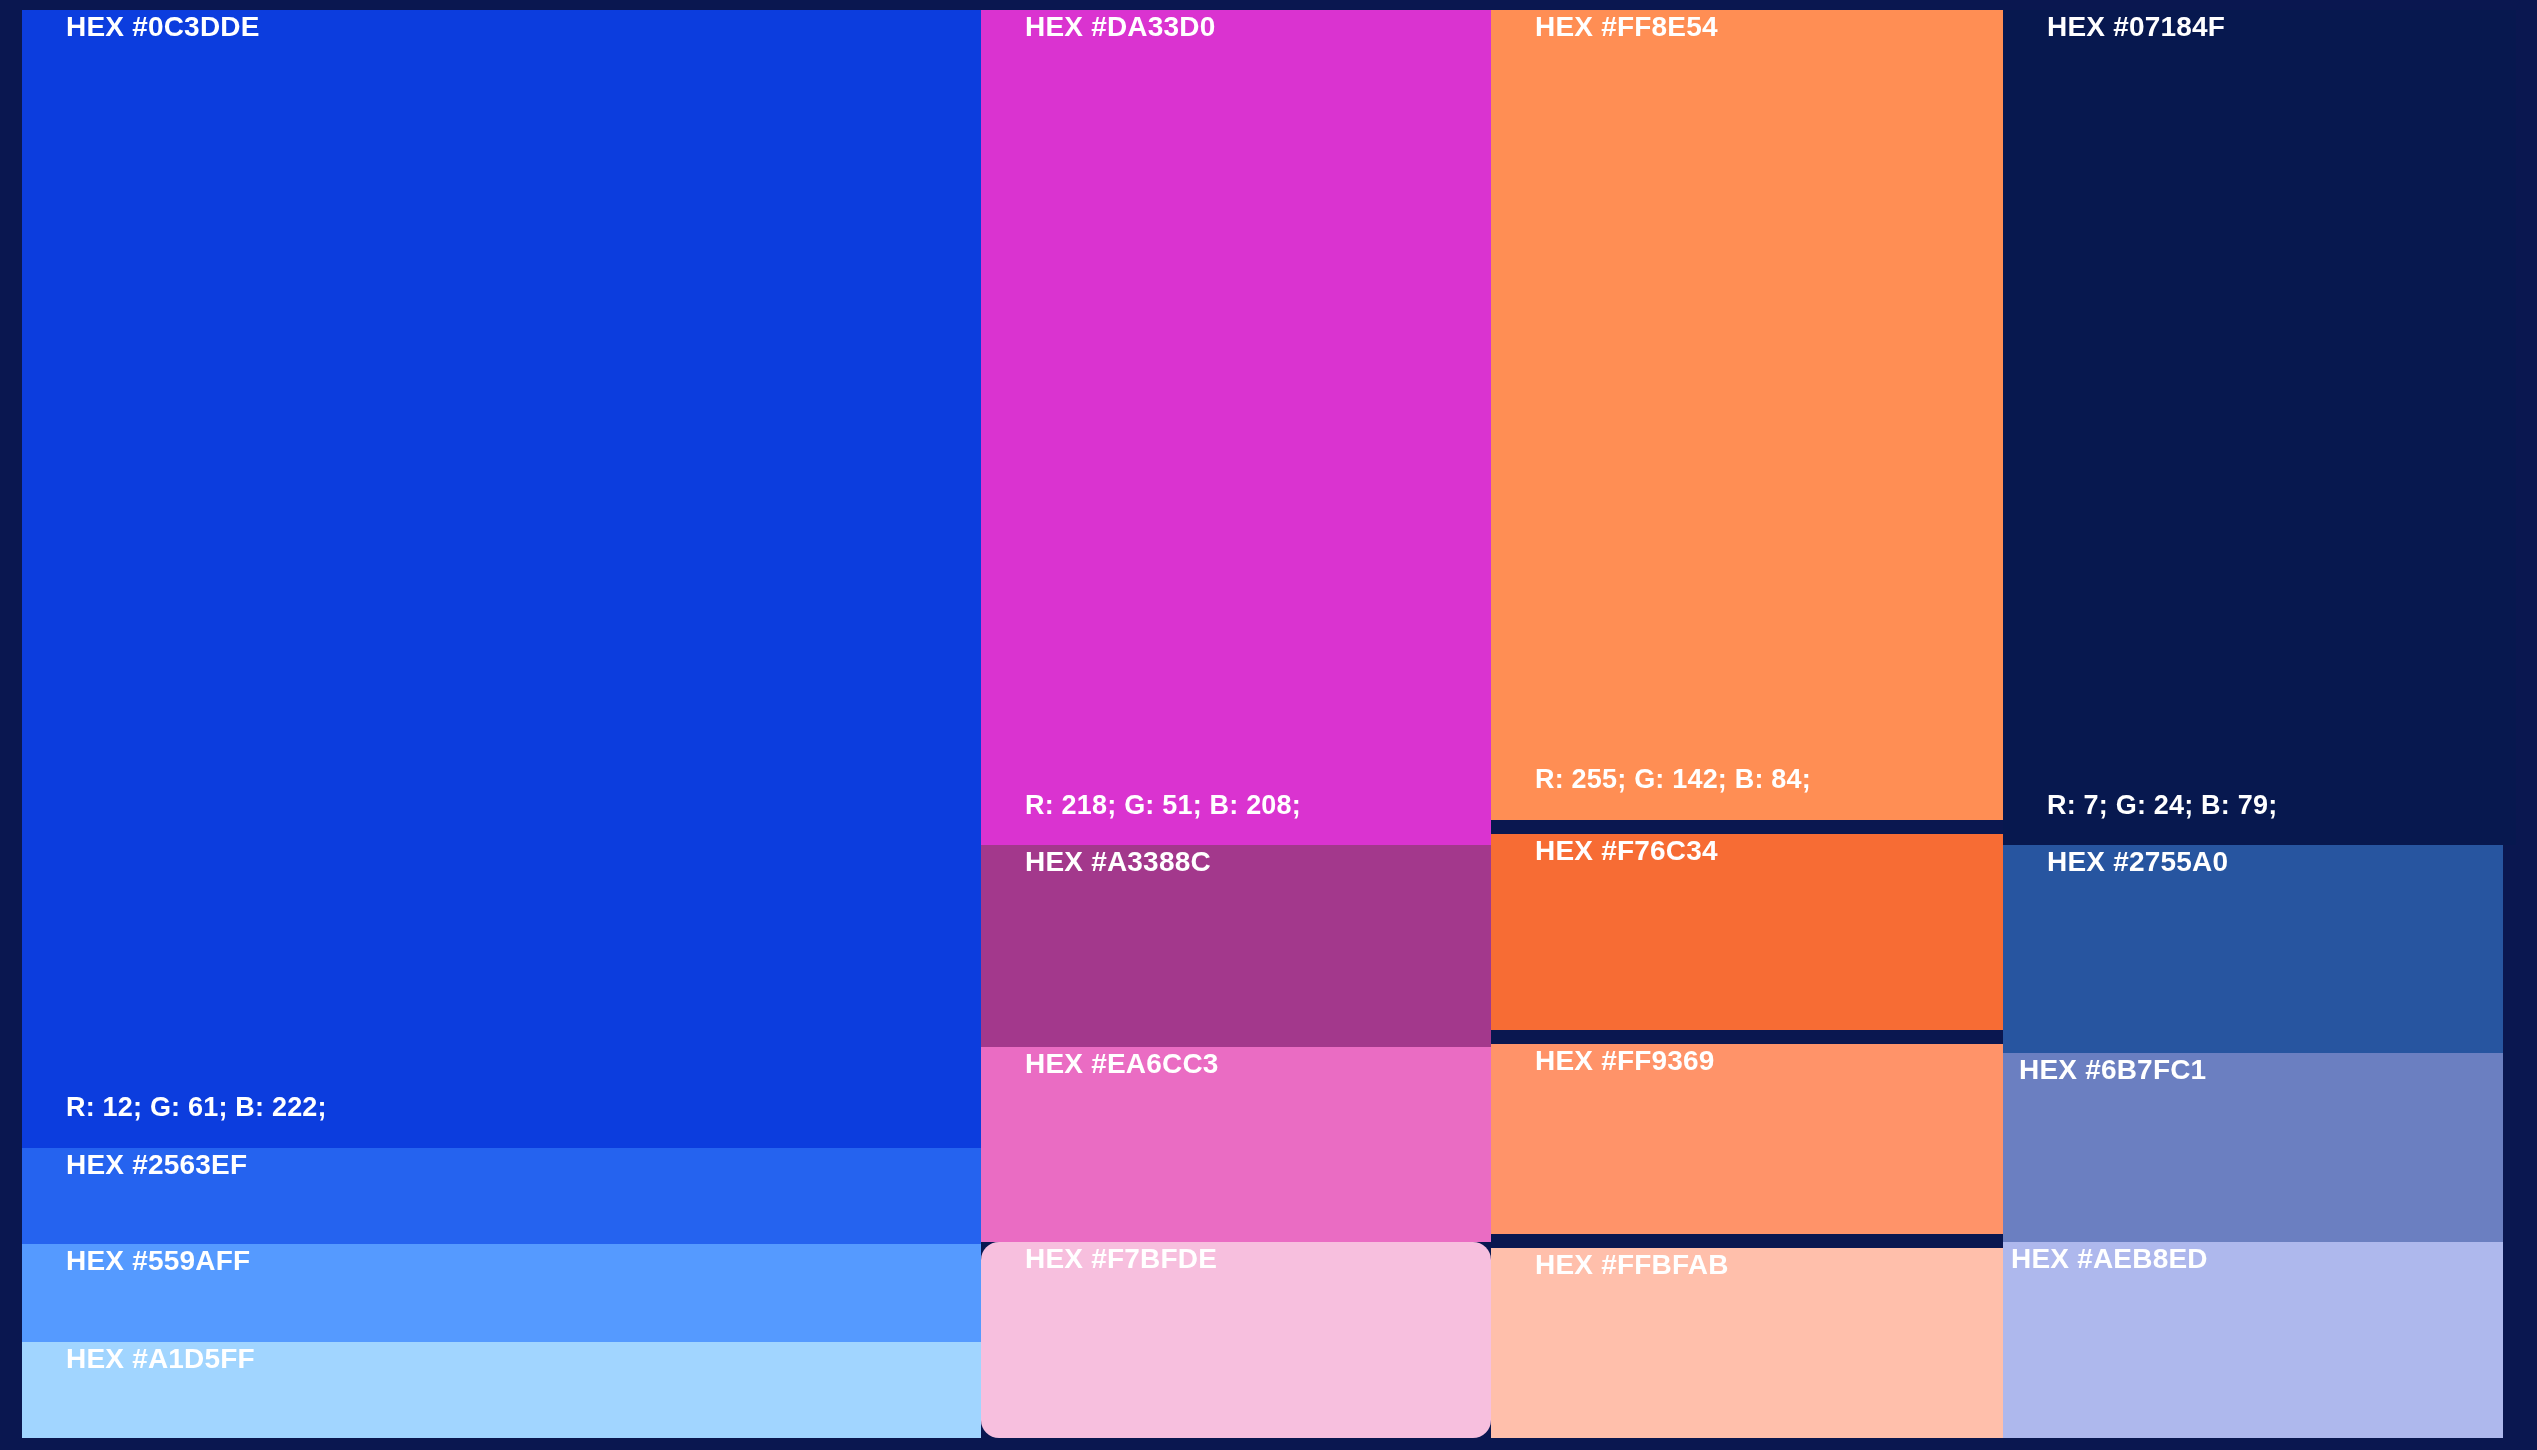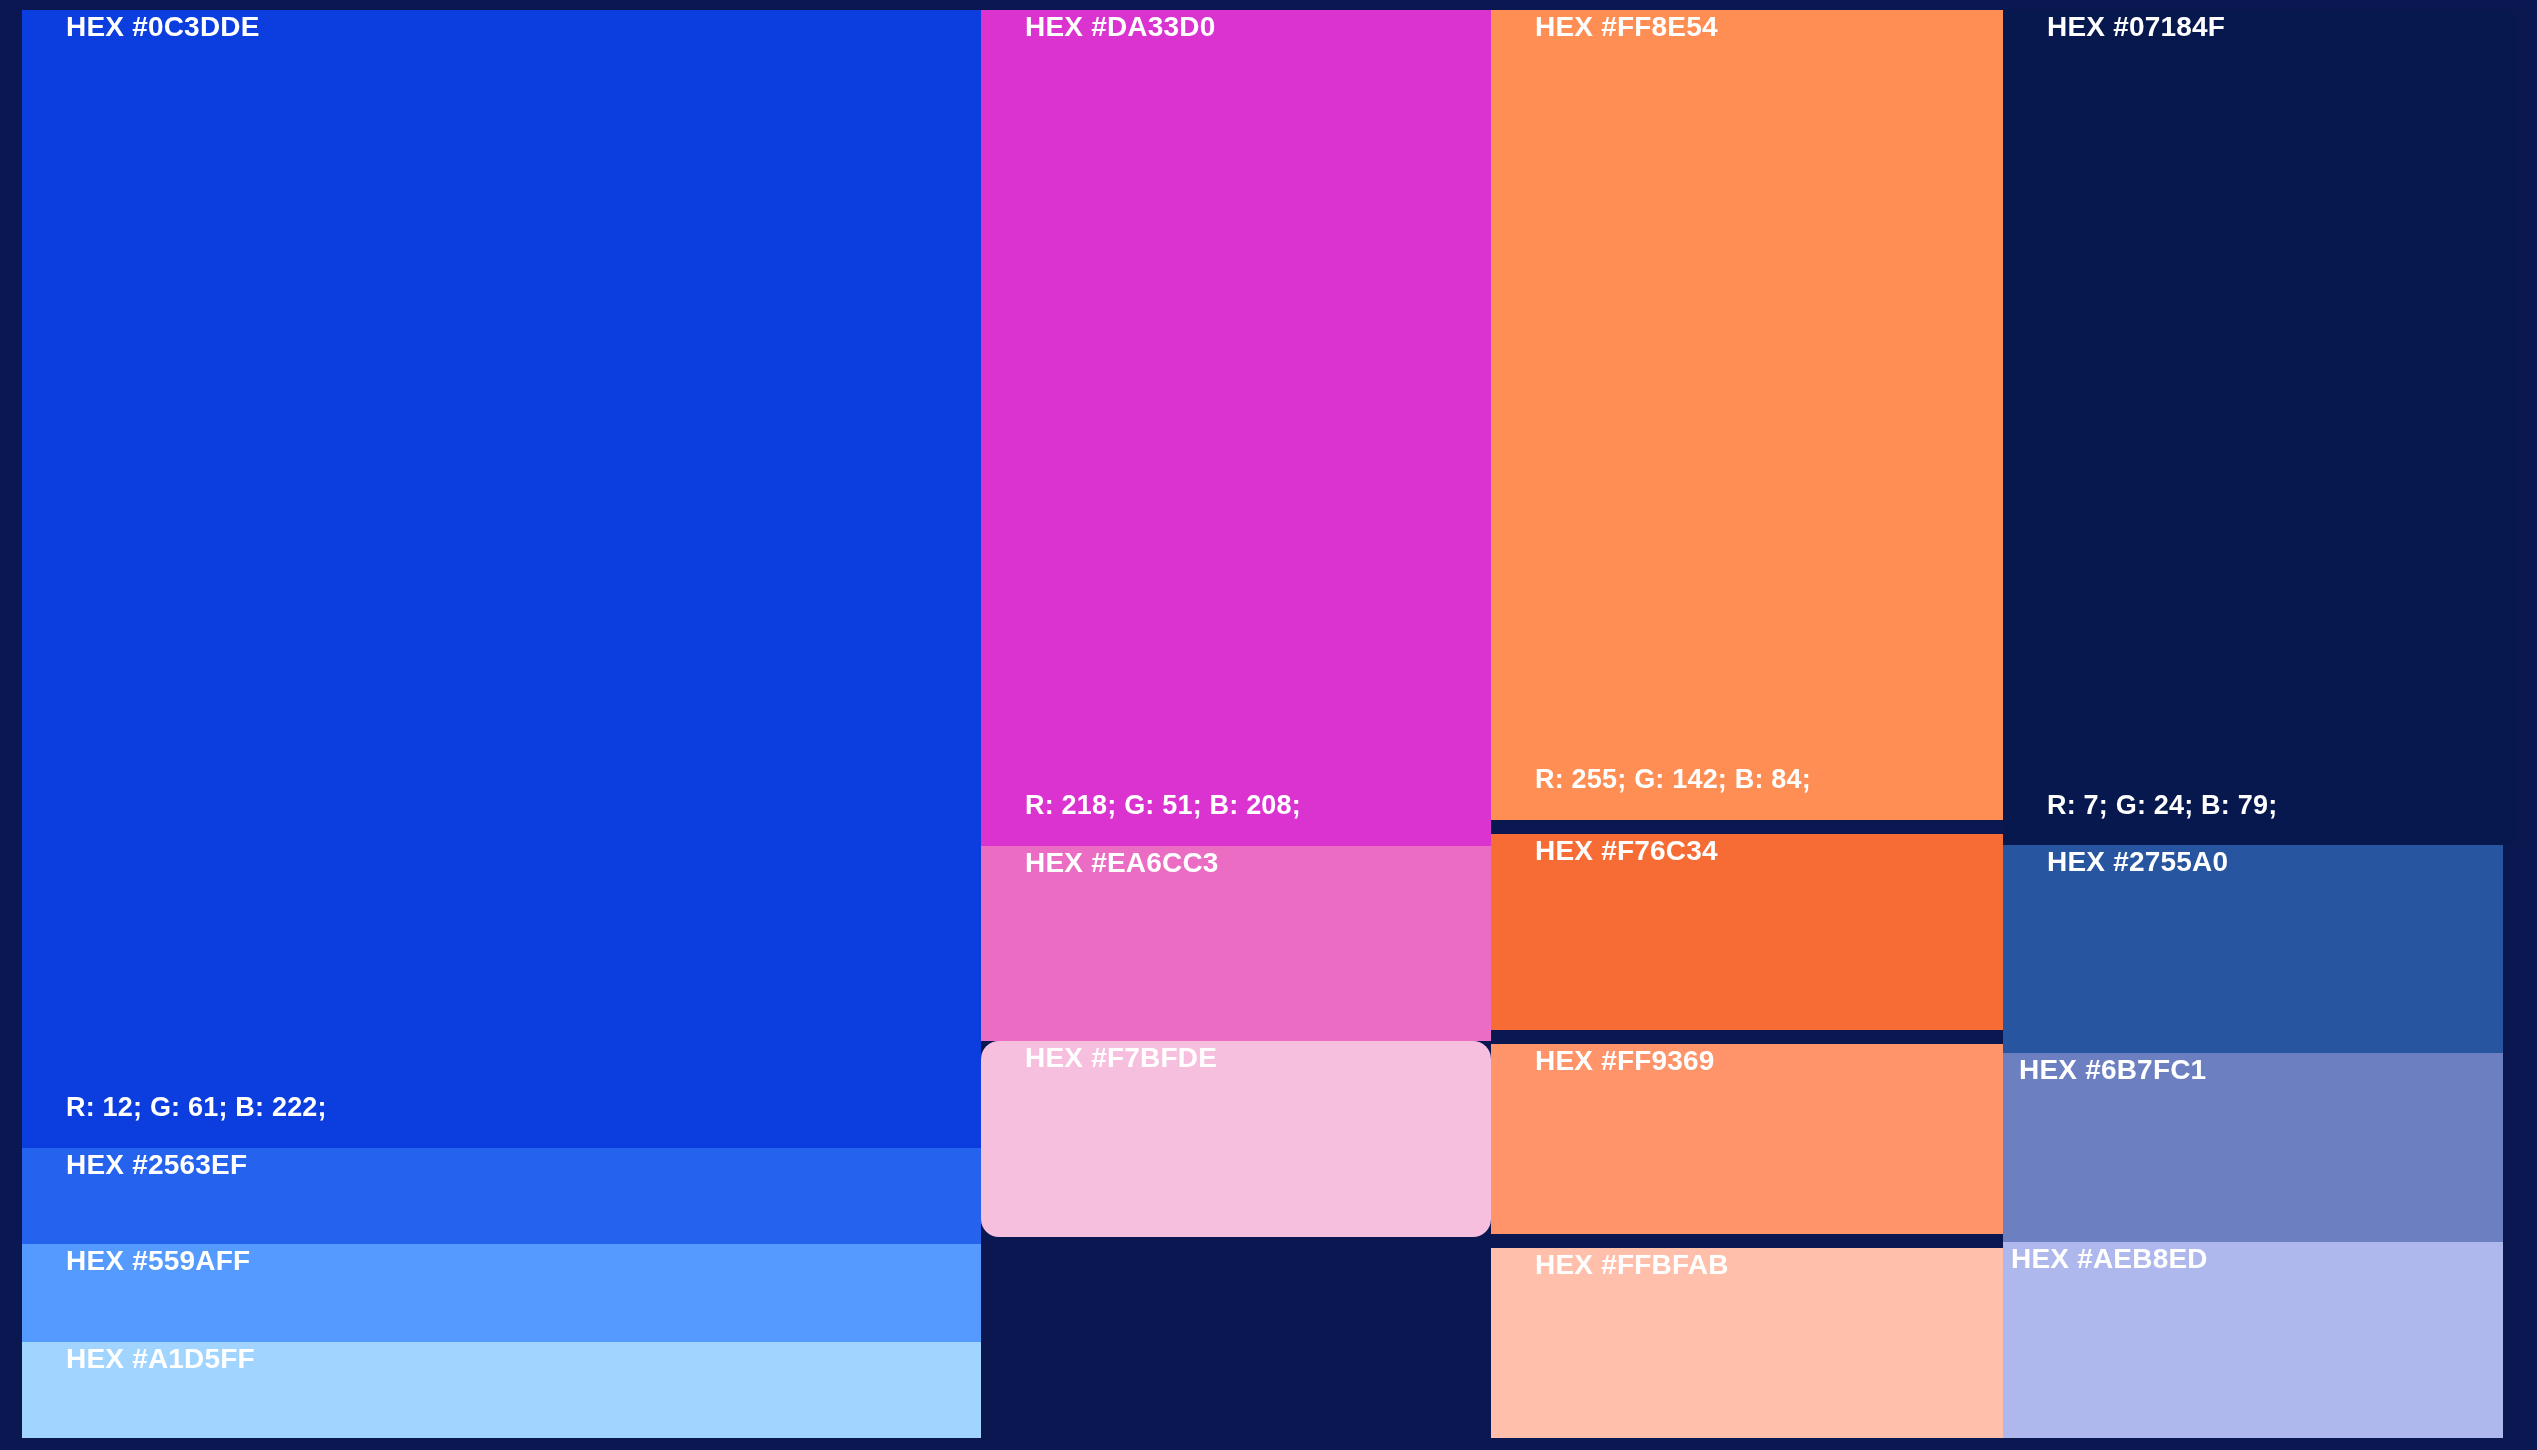--- a/index.html
+++ b/index.html
@@ -91,20 +91,23 @@
     <div class="swatch" style="background:#A1D5FF; height:96px;">
       <span class="swatch-label">HEX #A1D5FF</span>
     </div>
   </div>
 
   <div class="palette-column col-magenta">
     <div class="swatch" style="background:#DA33D0; height:836px;">
       <span class="swatch-label">HEX #DA33D0</span>
       <span class="swatch-rgb">R: 218; G: 51; B: 208;</span>
     </div>
+    <div class="swatch" style="background:#A3388C; height:202px;">
+      <span class="swatch-label">HEX #A3388C</span>
+    </div>
     <div class="swatch" style="background:#EA6CC3; height:195px;">
       <span class="swatch-label">HEX #EA6CC3</span>
     </div>
     <div class="swatch" style="background:#F7BFDE; height:196px;border-radius:18px;">
       <span class="swatch-label">HEX #F7BFDE</span>
     </div>
   </div>
 
   <div class="palette-column col-orange">
     <div class="swatch" style="background:#FF8E54; height:836px;">

